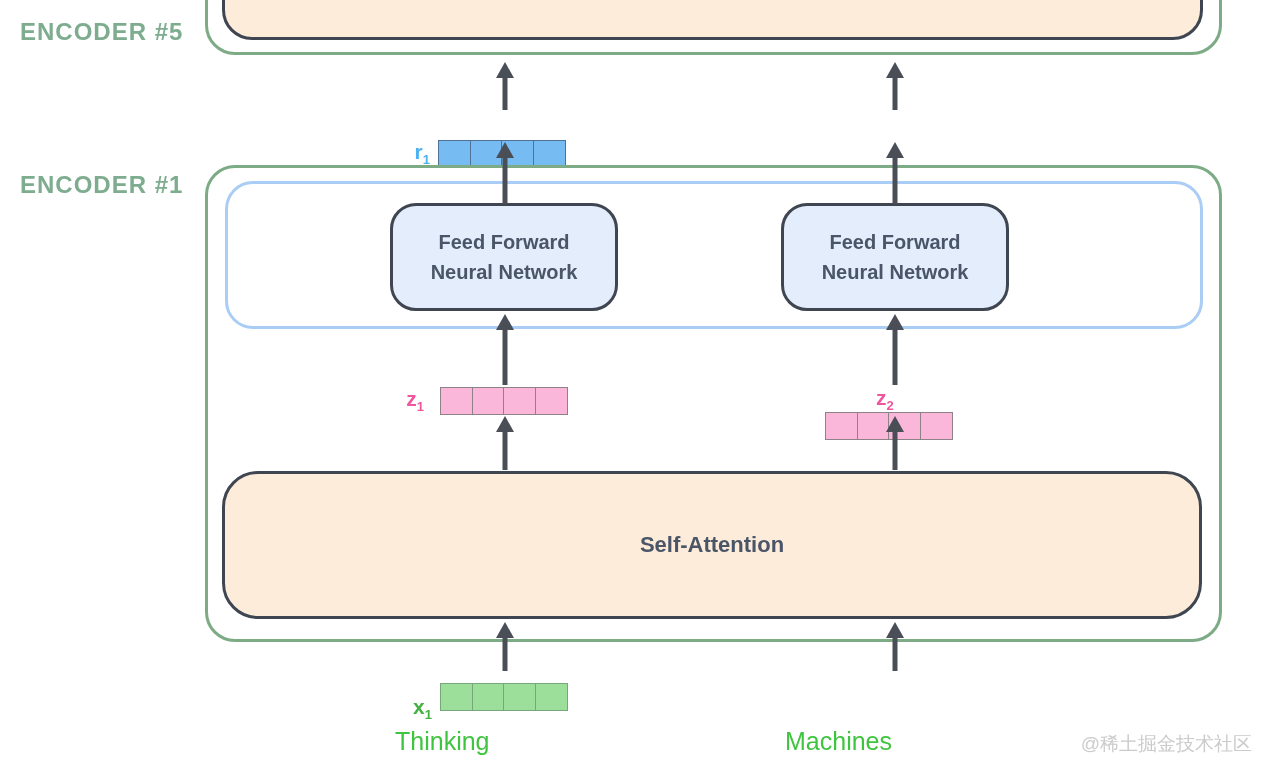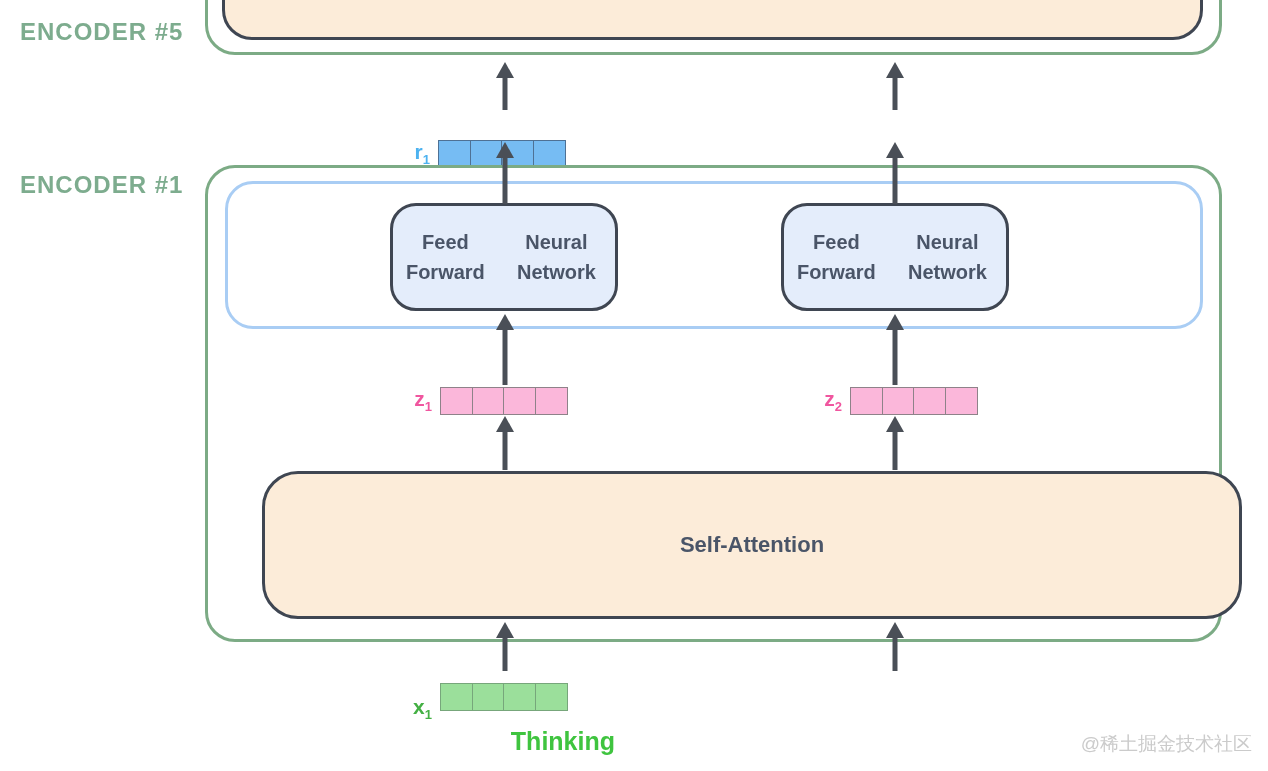--- a/index.html
+++ b/index.html
@@ -13,38 +13,38 @@
     --c-xcell:#9bdf9b; --c-xcell-b:#77a67b; --c-xlabel:#44b044;
     --c-word:#3fc43f; --c-arrow:#4a4f57; --c-text:#4a5568;
   }
   .abs{position:absolute;box-sizing:border-box;}
   .enc-box{border:3px solid var(--c-encoder-border);border-radius:30px;background:transparent;}
   .enc-label{font-size:24px;font-weight:600;letter-spacing:1px;color:var(--c-encoder-label);}
   .peach-box{background:var(--c-peach);border:3px solid var(--c-dark);border-radius:30px;}
   .blue-layer{border:3px solid var(--c-blue-layer);border-radius:28px;background:transparent;}
   .ffnn{
     background:var(--c-ffnn-fill);border:3px solid var(--c-dark);border-radius:26px;
-    display:flex;flex-direction:row;align-items:center;justify-content:center;
+    display:flex;flex-direction:column;align-items:center;justify-content:center;
     font-size:20px;font-weight:600;color:var(--c-text);line-height:30px;text-align:center;
   }
   .sa-box{display:flex;align-items:center;justify-content:center;
     font-size:22px;font-weight:600;color:var(--c-text);border-radius:36px;}
   .vec-row{display:flex;align-items:center;}
   .vec-label{font-size:21px;font-weight:bold;width:34px;text-align:right;margin-right:8px;line-height:1;}
   .vec-label sub{font-size:13px;}
   .vec{display:flex;}
   .vec .cell{width:31px;height:26px;}
   .r-row .vec .cell{background:var(--c-rcell);border:1.5px solid var(--c-rcell-b);}
   .z-row .vec .cell{background:var(--c-zcell);border:1.5px solid var(--c-zcell-b);}
   .x-row .vec .cell{background:var(--c-xcell);border:1.5px solid var(--c-xcell-b);}
   .vec .cell + .cell{margin-left:-1.5px;}
   .r-row .vec-label{color:var(--c-rlabel);}
-  .z-row .vec-label{color:var(--c-zlabel);}
+  .z-row .vec-label{color:var(--c-zlabel);text-align:center;}
   .x-row .vec-label{color:var(--c-xlabel);margin-top:24px;}
-  .word{width:220px;text-align:right;font-size:25px;font-weight:bold;color:var(--c-word);}
+  .word{width:220px;text-align:left;font-size:25px;font-weight:normal;color:var(--c-word);}
   .watermark{font-size:19px;color:#cbcbcb;}
   #arrow-layer{position:absolute;left:0;top:0;pointer-events:none;z-index:50;}
 </style>
 </head>
 <body>
 
 <div id="canvas" style="--c-encoder-border: #7cab85; --c-encoder-label: #7dac8e; --c-blue-layer: #a9cdf4; --c-dark: #3f4652; --c-peach: #fcecd9; --c-ffnn-fill: #e4edfb; --c-rcell: #76bcf3; --c-rlabel: #4cb2f0; --c-zcell: #fbb7da; --c-zlabel: #f0569f; --c-xcell: #9bdf9b; --c-xlabel: #44b044; --c-word: #3fc43f; --c-arrow: #4a4f57;">
 
   <div class="abs enc-box" style="left:205px;top:-45px;width:1017px;height:100px;"></div>
   <div class="abs peach-box" style="left:222px;top:-42px;width:981px;height:82px;"></div>
@@ -76,45 +76,46 @@
 
   <div class="abs vec-row z-row" style="left:398px;top:387px;">
     <span class="vec-label"><span>z</span><sub>1</sub></span>
     <div class="vec">
         <span class="cell"></span>
         <span class="cell"></span>
         <span class="cell"></span>
         <span class="cell"></span>
       </div>
   </div>
-  <div class="abs vec-row z-row" style="left:808px;top:387px;">
+  <div class="abs vec-row z-row" style="left:825px;top:387px;flex-direction:column;">
     <span class="vec-label"><span>z</span><sub>2</sub></span>
     <div class="vec">
         <span class="cell"></span>
         <span class="cell"></span>
         <span class="cell"></span>
         <span class="cell"></span>
       </div>
   </div>
 
-  <div class="abs peach-box sa-box" style="left:222px;top:471px;width:980px;height:148px;margin-left:40px;">
+  <div class="abs peach-box sa-box" style="left:222px;top:471px;width:980px;height:148px;">
     <span>Self-Attention</span>
   </div>
 
   <div class="abs vec-row x-row" style="left:398px;top:672px;">
     <span class="vec-label"><span>x</span><sub>1</sub></span>
     <div class="vec">
         <span class="cell"></span>
         <span class="cell"></span>
         <span class="cell"></span>
         <span class="cell"></span>
       </div>
   </div>
 
   <div class="abs word" style="left:395px;top:727px;">Thinking</div>
+  <div class="abs word" style="left:785px;top:727px;">Machines</div>
 
   <div class="abs watermark" style="right:16px;top:731px;">@稀土掘金技术社区</div>
 
   <svg id="arrow-layer" width="1268" height="771" viewBox="0 0 1268 771">
       <g>
         <line x1="505" y1="110" x2="505" y2="75" stroke="#4a4f57" stroke-width="5"></line>
         <polygon points="496,78 514,78 505,62" fill="#4a4f57"></polygon>
       </g>
       <g>
         <line x1="895" y1="110" x2="895" y2="75" stroke="#4a4f57" stroke-width="5"></line>

